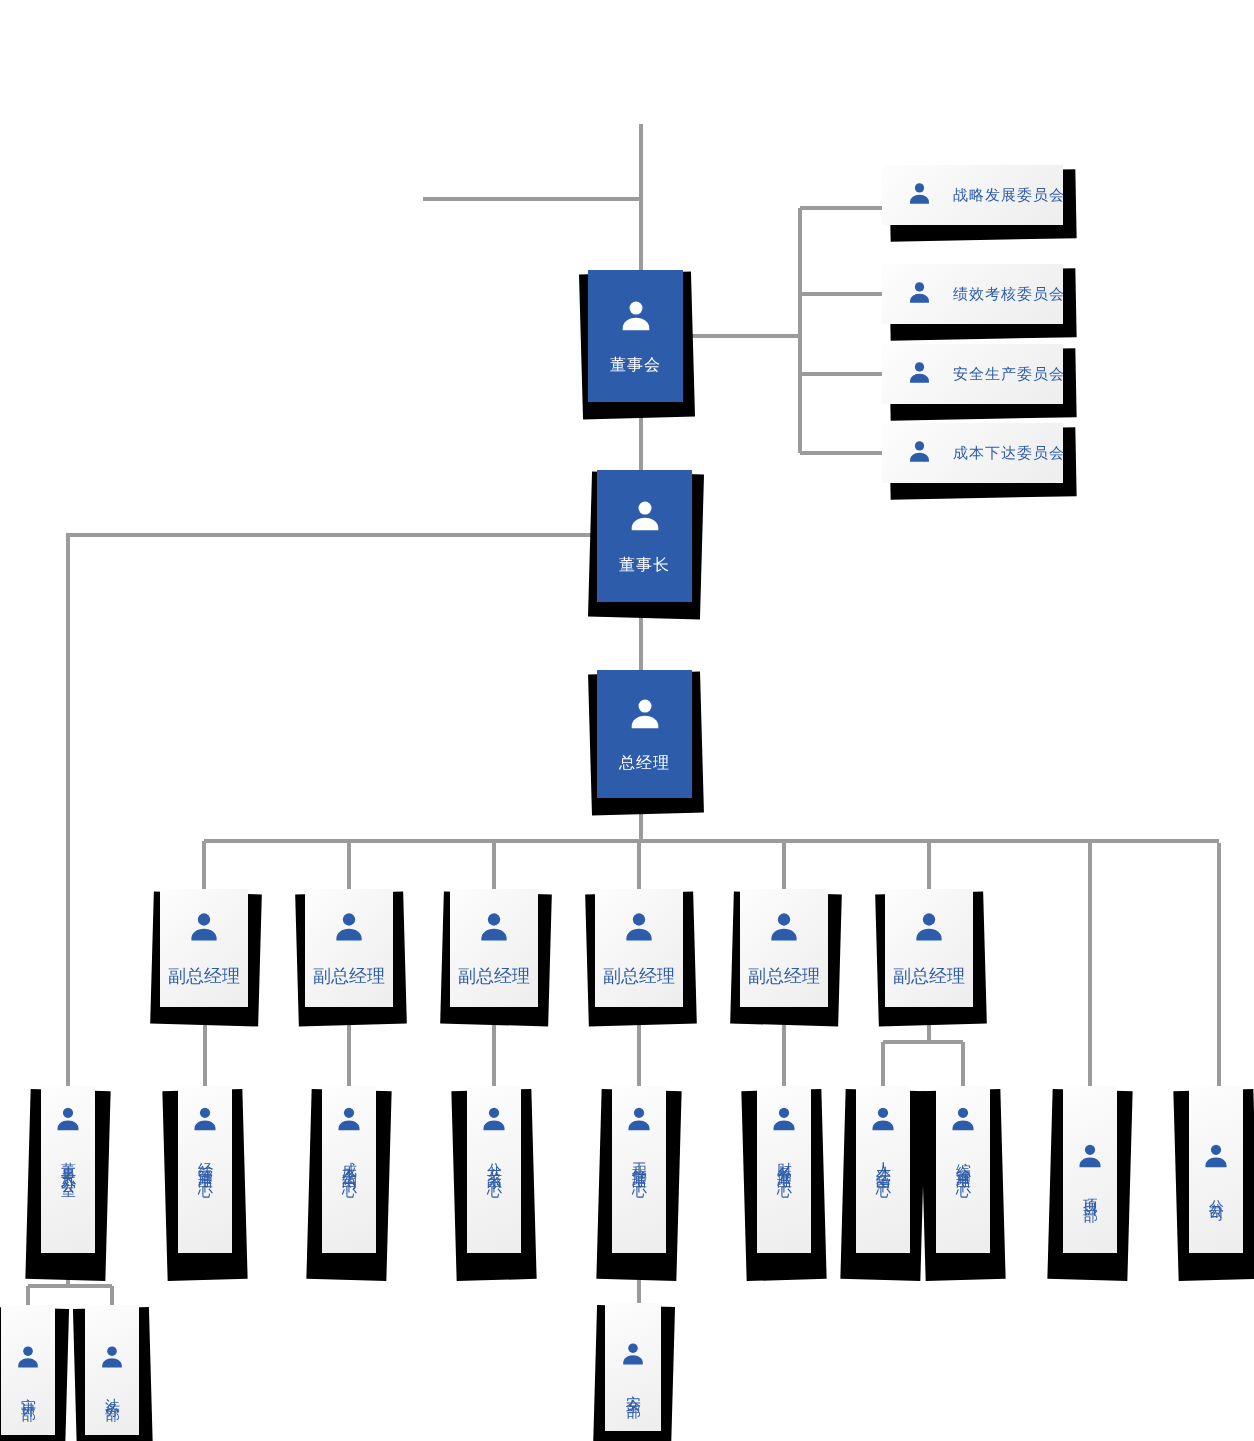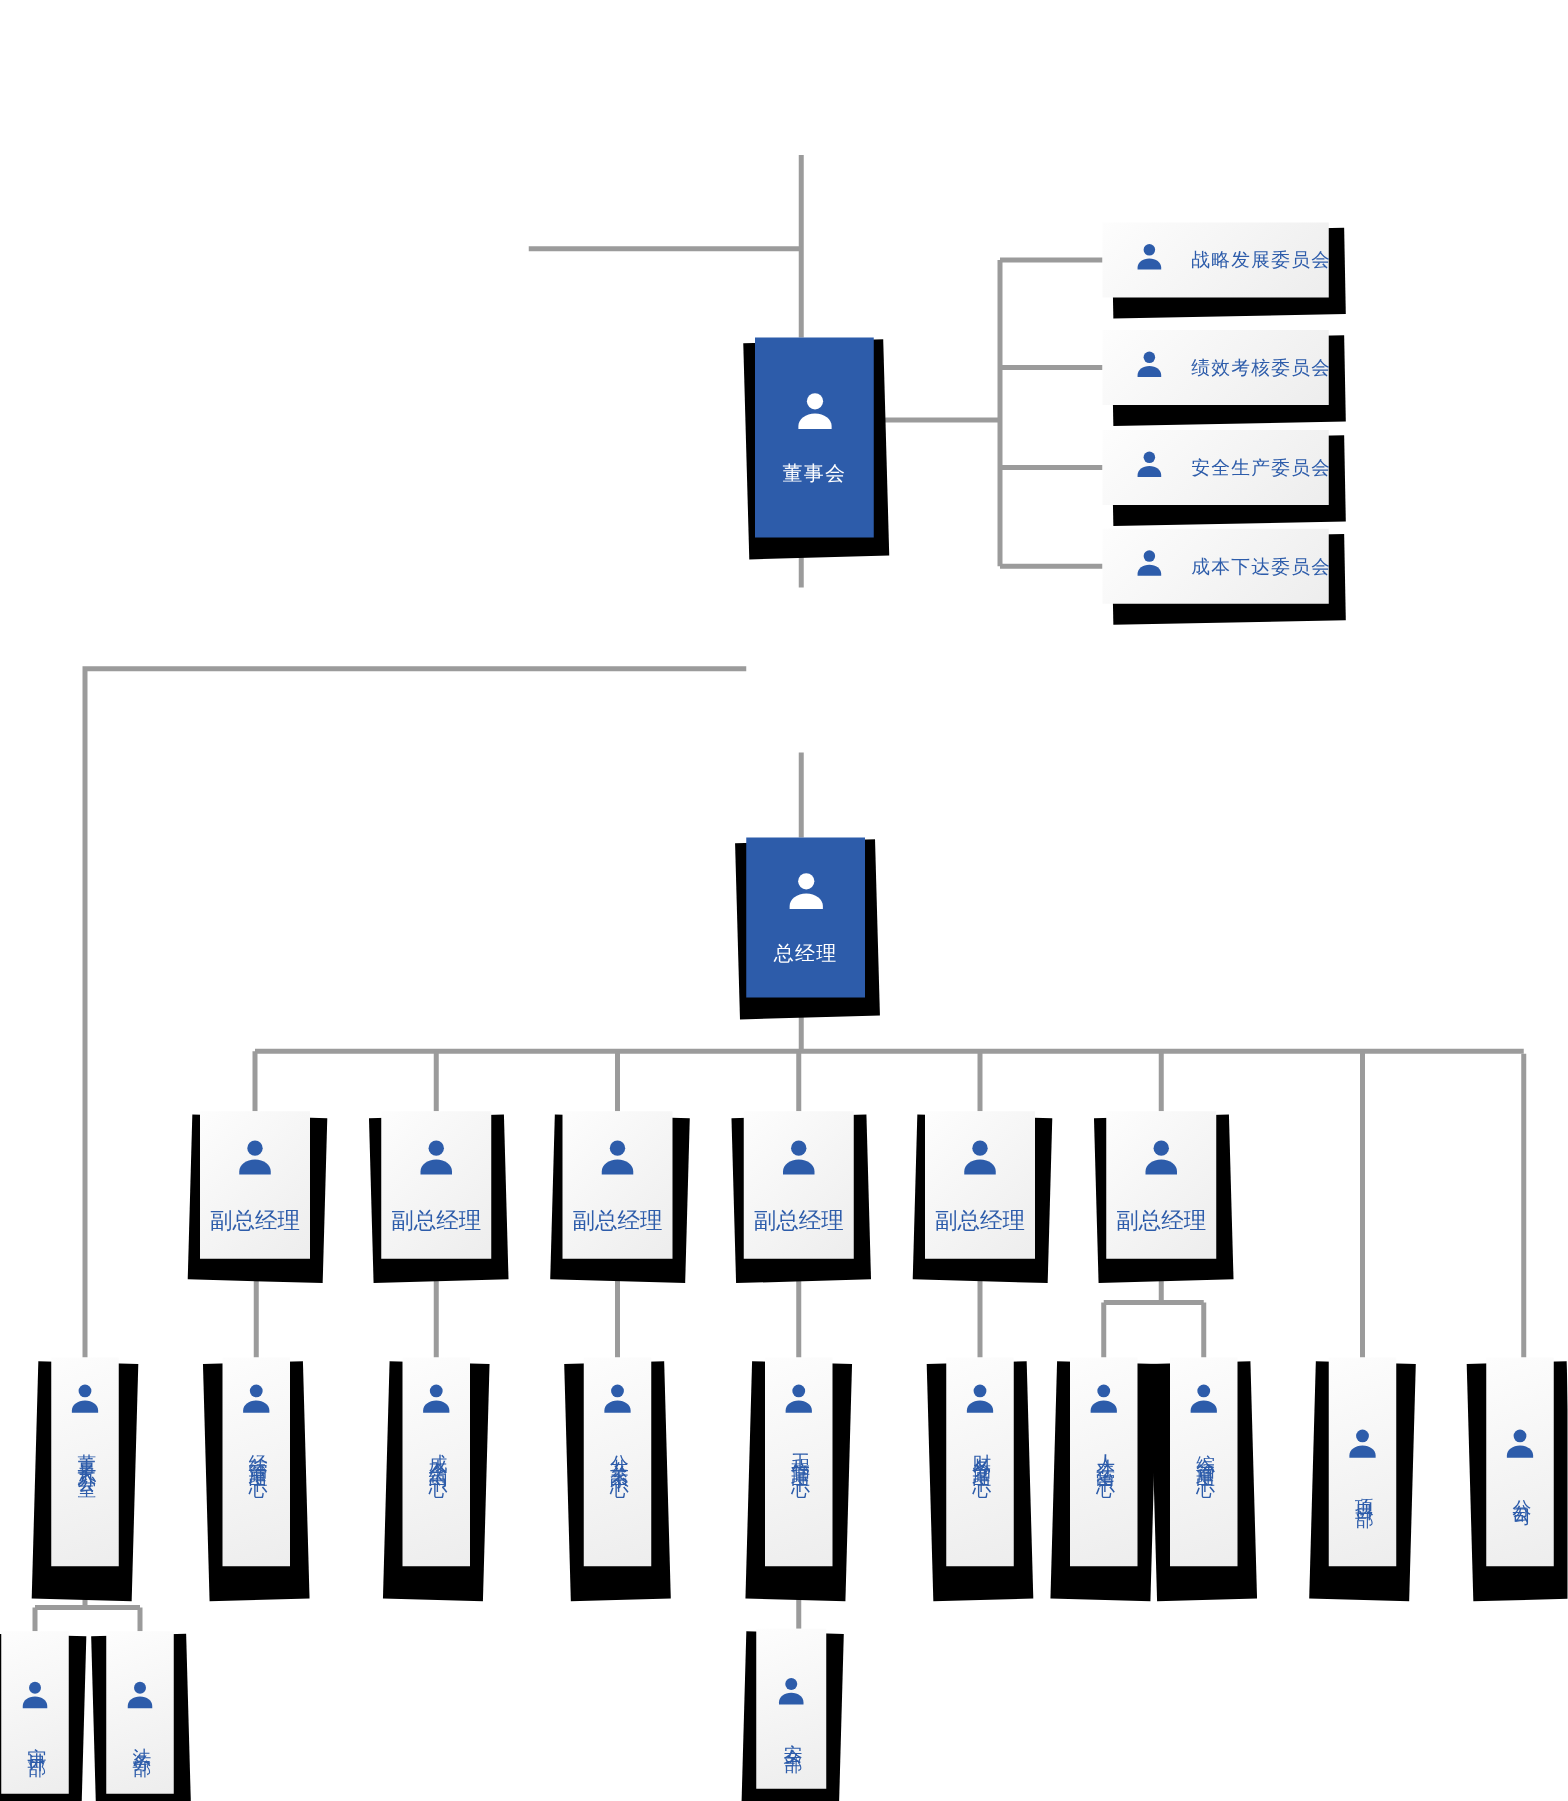--- a/index.html
+++ b/index.html
@@ -71,34 +71,34 @@
     <path d="M204 841 V889 M349 841 V889 M494 841 V889 M639 841 V889 M784 841 V889 M929 841 V889"></path>
     <path d="M1090 841 V1086 M1219 843 V1086"></path>
     <path d="M205 1007 V1086 M349 1007 V1086 M494 1007 V1086 M639 1007 V1086 M784 1007 V1086"></path>
     <path d="M929 1007 V1042 M883 1042 H963 M883 1042 V1086 M963 1042 V1086"></path>
     <path d="M639 1253 V1303"></path>
     <path d="M68 1253 V1286 M28 1286 H112 M28 1286 V1305 M112 1286 V1305"></path>
   </svg>
 
 
 
-  <div class="card blue tr" style="left:604px;top:270px;width:95px;height:160px">
+  <div class="card blue tr" style="left:588px;top:270px;width:95px;height:132px">
     <i class="shadow"></i>
     <div class="face">
       <span class="p-icon">
         <svg viewBox="0 0 24 24">
             <circle cx="12" cy="7" r="4.1"></circle>
             <path d="M12 13.1c-4.7 0-8.4 2.8-8.4 6.4V21h16.8v-1.5c0-3.6-3.7-6.4-8.4-6.4z"></path>
           </svg>
       </span>
       <span class="label">董事会</span>
     </div>
   </div>
 
-  <div class="card committee" style="left:882px;top:178px;width:181px;height:60px">
+  <div class="card committee" style="left:882px;top:165px;width:181px;height:60px">
     <i class="shadow"></i>
     <div class="face">
       <span class="p-icon">
         <svg viewBox="0 0 24 24">
             <circle cx="12" cy="7" r="4.1"></circle>
             <path d="M12 13.1c-4.7 0-8.4 2.8-8.4 6.4V21h16.8v-1.5c0-3.6-3.7-6.4-8.4-6.4z"></path>
           </svg>
       </span>
       <span class="label">战略发展委员会</span>
     </div>
@@ -133,20 +133,32 @@
       <span class="p-icon">
         <svg viewBox="0 0 24 24">
             <circle cx="12" cy="7" r="4.1"></circle>
             <path d="M12 13.1c-4.7 0-8.4 2.8-8.4 6.4V21h16.8v-1.5c0-3.6-3.7-6.4-8.4-6.4z"></path>
           </svg>
       </span>
       <span class="label">成本下达委员会</span>
     </div>
   </div>
 
+  <div class="card blue tl" style="left:597px;top:470px;width:95px;height:132px">
+    <i class="shadow"></i>
+    <div class="face">
+      <span class="p-icon">
+        <svg viewBox="0 0 24 24">
+            <circle cx="12" cy="7" r="4.1"></circle>
+            <path d="M12 13.1c-4.7 0-8.4 2.8-8.4 6.4V21h16.8v-1.5c0-3.6-3.7-6.4-8.4-6.4z"></path>
+          </svg>
+      </span>
+      <span class="label">董事长</span>
+    </div>
+  </div>
 
   <div class="card blue tr" style="left:597px;top:670px;width:95px;height:128px">
     <i class="shadow"></i>
     <div class="face">
       <span class="p-icon">
         <svg viewBox="0 0 24 24">
             <circle cx="12" cy="7" r="4.1"></circle>
             <path d="M12 13.1c-4.7 0-8.4 2.8-8.4 6.4V21h16.8v-1.5c0-3.6-3.7-6.4-8.4-6.4z"></path>
           </svg>
       </span>

